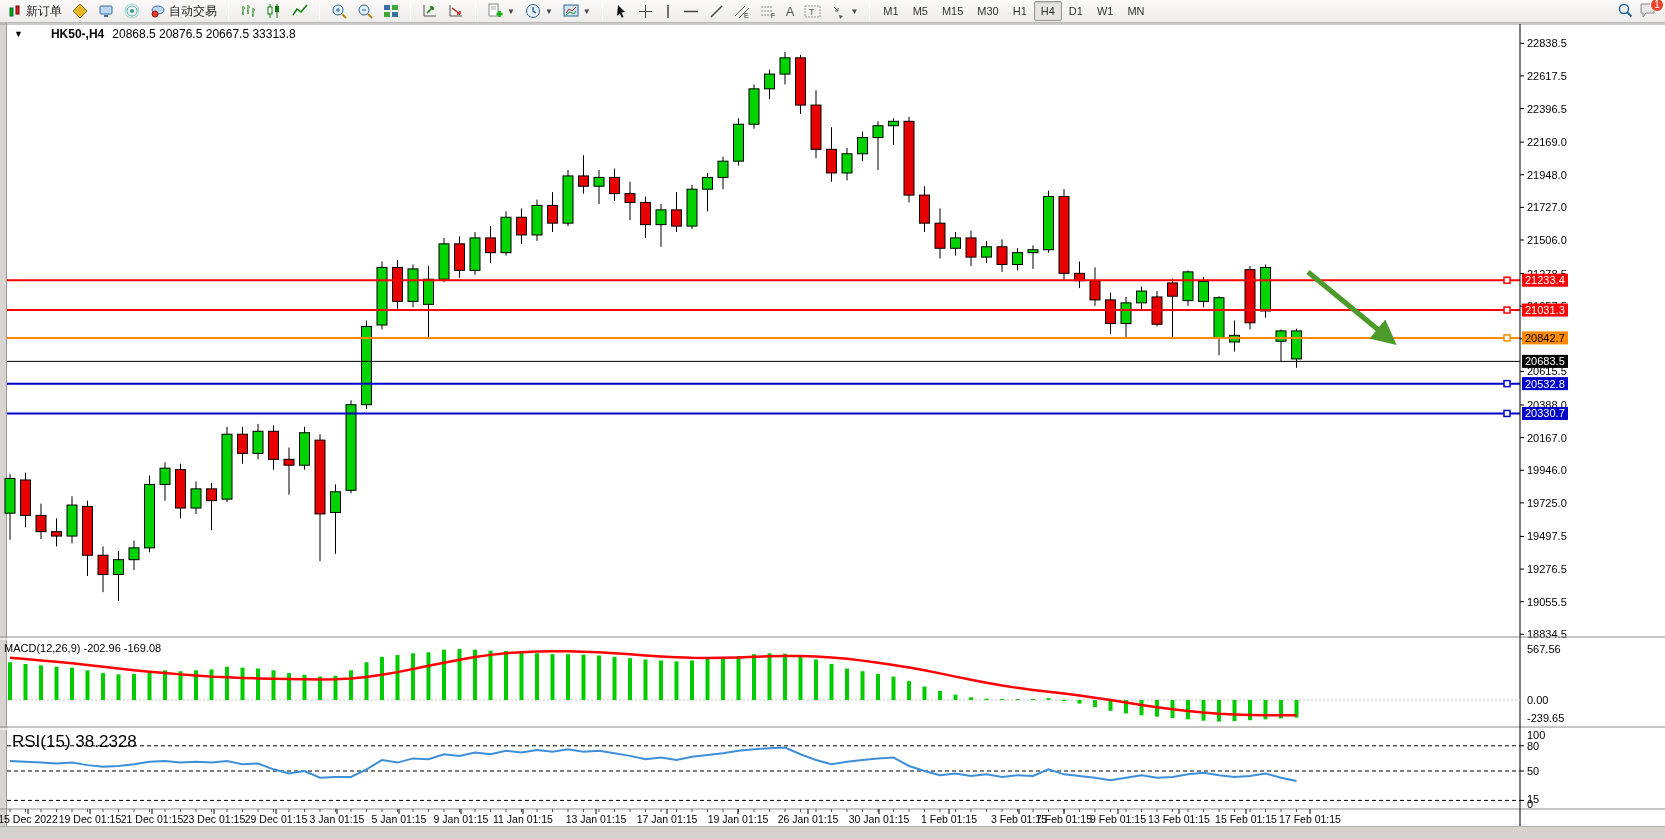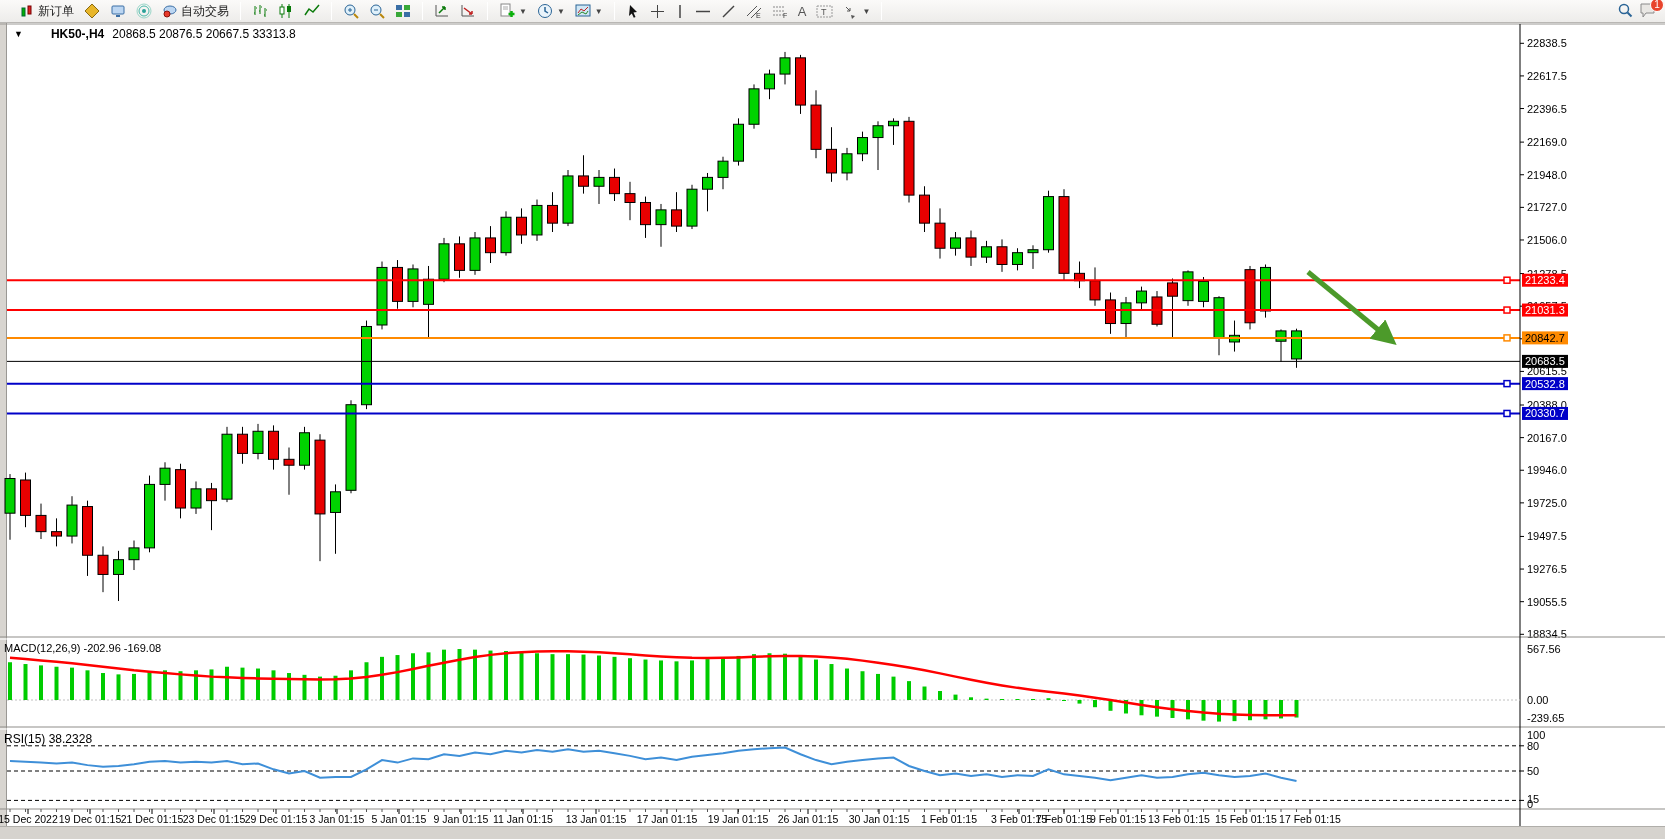--- a/index.html
+++ b/index.html
@@ -4,21 +4,21 @@
 <style>
   * { margin:0; padding:0; box-sizing:border-box; }
   html,body { width:1665px; height:839px; overflow:hidden; background:#ffffff;
               font-family:"Liberation Sans", sans-serif; }
 
   
   #toolbar {
     position:absolute; top:0; left:0; width:1665px; height:23px;
     background:linear-gradient(#fbfaf9,#edecea);
     border-bottom:1px solid #b9b7b4;
-    display:flex; align-items:center; font-size:12px; color:#222;padding-left:12px;
+    display:flex; align-items:center; font-size:12px; color:#222;
   }
   .tb-group { display:flex; align-items:center; height:100%; padding:0 3px; }
   .tb-sep { width:1px; height:18px; background:#c6c4c1; margin:0 3px;
             border-right:1px solid #ffffff; }
   .tb-btn {
     display:flex; align-items:center; gap:3px; padding:1px 4px; height:20px;
     border:1px solid transparent; border-radius:2px; background:transparent;
     font-size:12px; color:#222; cursor:default; white-space:nowrap;
   }
   .tb-btn svg { display:block; }
@@ -40,21 +40,21 @@
     position:absolute; top:23px; left:0; width:7px; height:816px;
     background:#d8d5d0; border-right:1px solid #9a9894;
   }
   #chart-svg { position:absolute; top:23px; left:0; }
   #chart-title {
     position:absolute; top:27px; left:14px; font-size:12px; color:#000;
     display:flex; gap:8px; align-items:center; z-index:5;
   }
   #chart-title .tri { font-size:9px; }
   #macd-label { position:absolute; top:642px; left:4px; font-size:11px; color:#000; z-index:5; }
-  #rsi-label  { position:absolute; top:732px; left:4px; font-size:12px; color:#000; z-index:5; }
+  #rsi-label  { position:absolute; top:732px; left:12px; font-size:17px; color:#000; z-index:5; }
   #bottom-strip {
     position:absolute; top:826px; left:0; width:1665px; height:13px;
     background:#d6d3ce; border-top:1px solid #b0aeaa;
   }
 </style>
 </head>
 <body>
 
 <div id="toolbar">
   <div class="tb-group">
@@ -291,20 +291,31 @@
         <svg width="15" height="15">
             <path d="M3 3 l4 4 M7 7 l-3 0 M7 7 l0 -3" stroke="#555" fill="none"></path>
             <path d="M12 12 l-4 -1 l1 4 z" fill="#555"></path>
           </svg>
       </span>
       <span class="tb-caret">▼</span>
     </div>
   </div>
   <div class="tb-sep"></div>
 
+  <div class="tb-group">
+    <button class="tb-btn tf-btn">M1</button>
+    <button class="tb-btn tf-btn">M5</button>
+    <button class="tb-btn tf-btn">M15</button>
+    <button class="tb-btn tf-btn">M30</button>
+    <button class="tb-btn tf-btn">H1</button>
+    <button class="tb-btn tf-btn active">H4</button>
+    <button class="tb-btn tf-btn">D1</button>
+    <button class="tb-btn tf-btn">W1</button>
+    <button class="tb-btn tf-btn">MN</button>
+  </div>
 
   <div id="tb-right">
     <span>
       <svg width="16" height="16">
           <circle cx="7" cy="7" r="4.5" fill="none" stroke="#2a6496" stroke-width="1.5"></circle>
           <line x1="10.5" y1="10.5" x2="14.5" y2="14.5" stroke="#2a6496" stroke-width="2"></line>
         </svg>
     </span>
     <span class="bubble-wrap">
       <svg width="18" height="16">

